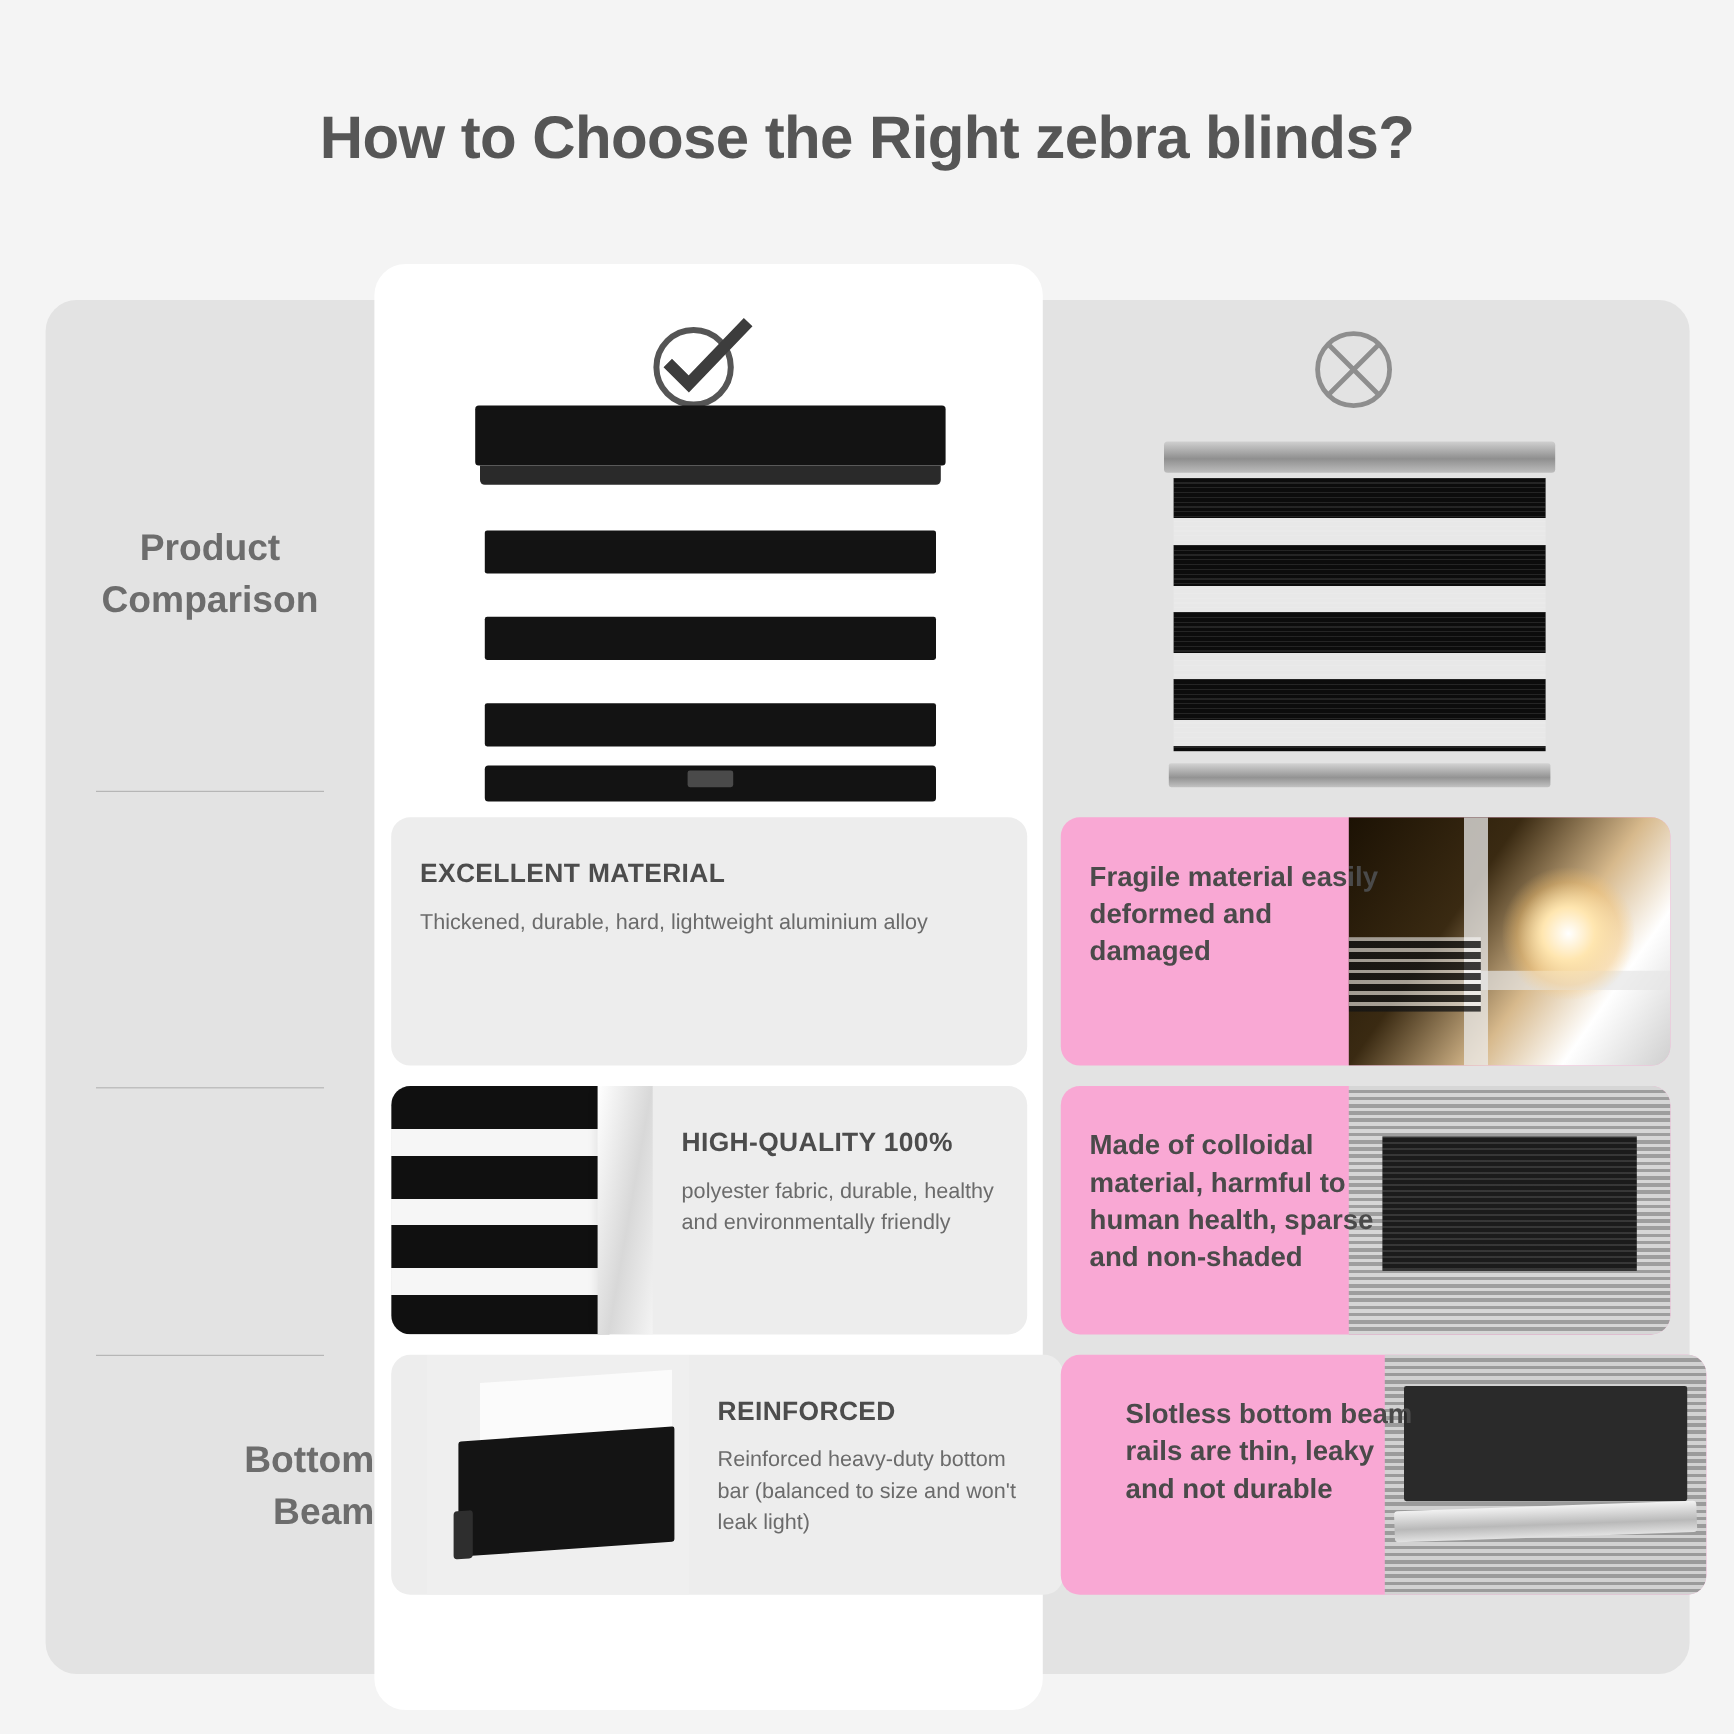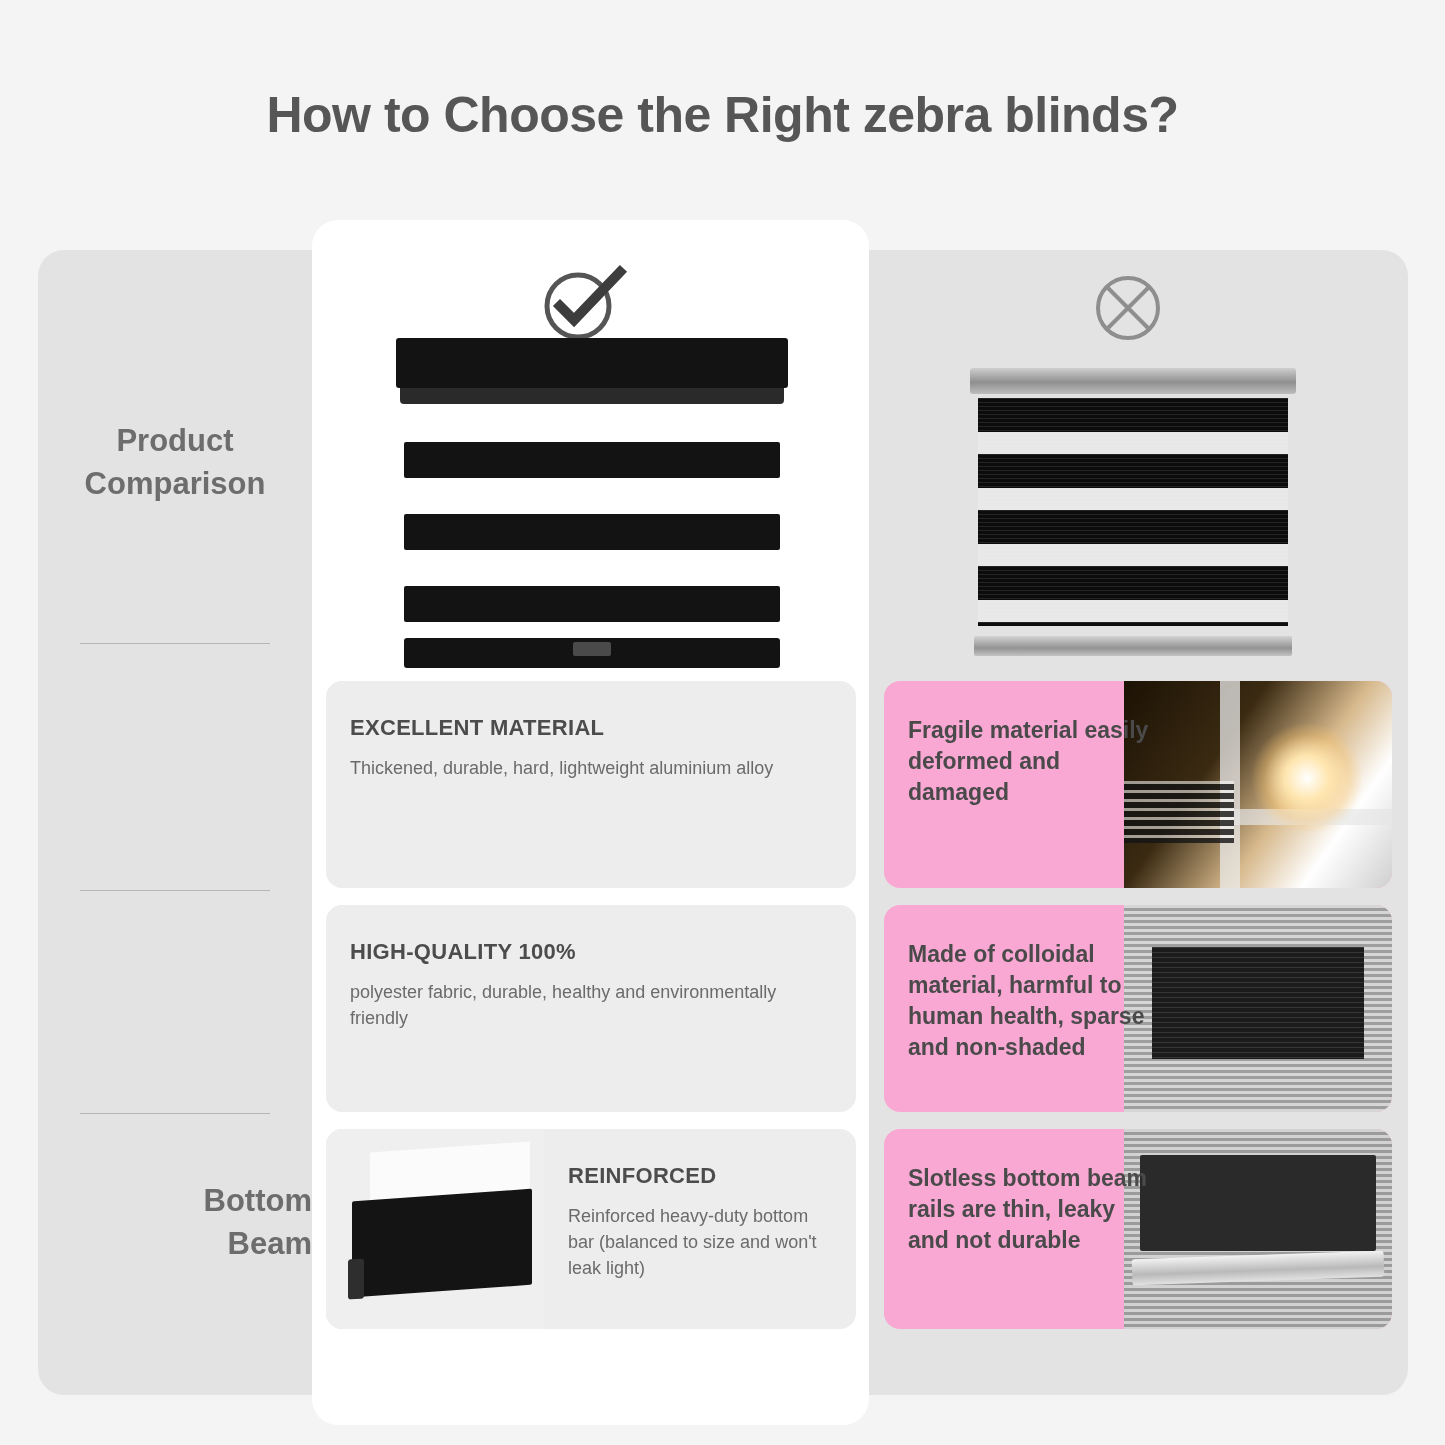--- a/index.html
+++ b/index.html
@@ -47,21 +47,21 @@
     height: 1205px;
     background: #ffffff;
     border-radius: 26px;
     z-index: 4;
   }
 
   
   .row-labels {
     position: absolute;
     left: 38px;
-    top: 240px;
+    top: 256px;
     width: 274px;
     height: 1145px;
     z-index: 5;
   }
   .row-label {
     position: absolute;
     width: 100%;
     text-align: center;
     color: #6d6d6d;
     font-size: 31px;
@@ -199,22 +199,22 @@
     width: 530px;
     background: #ededed;
   }
   .card-bad {
     left: 884px;
     width: 508px;
     background: #f9a8d4;
     justify-content: center;
   }
   .row-a { top: 681px; height: 207px; flex-direction: column; }
-  .row-b { top: 905px; height: 207px; flex-direction: column; }
-  .row-c { top: 1129px; height: 200px; }
+  .row-b { top: 905px; height: 207px; }
+  .row-c { top: 1129px; height: 200px; padding-left: 30px; }
 
   .card-img {
     position: relative;
     flex: 0 0 auto;
     overflow: hidden;
   }
   .card-good .card-img { width: 218px; }
   .card-text {
     flex: 1;
     padding: 34px 22px 0 24px;

